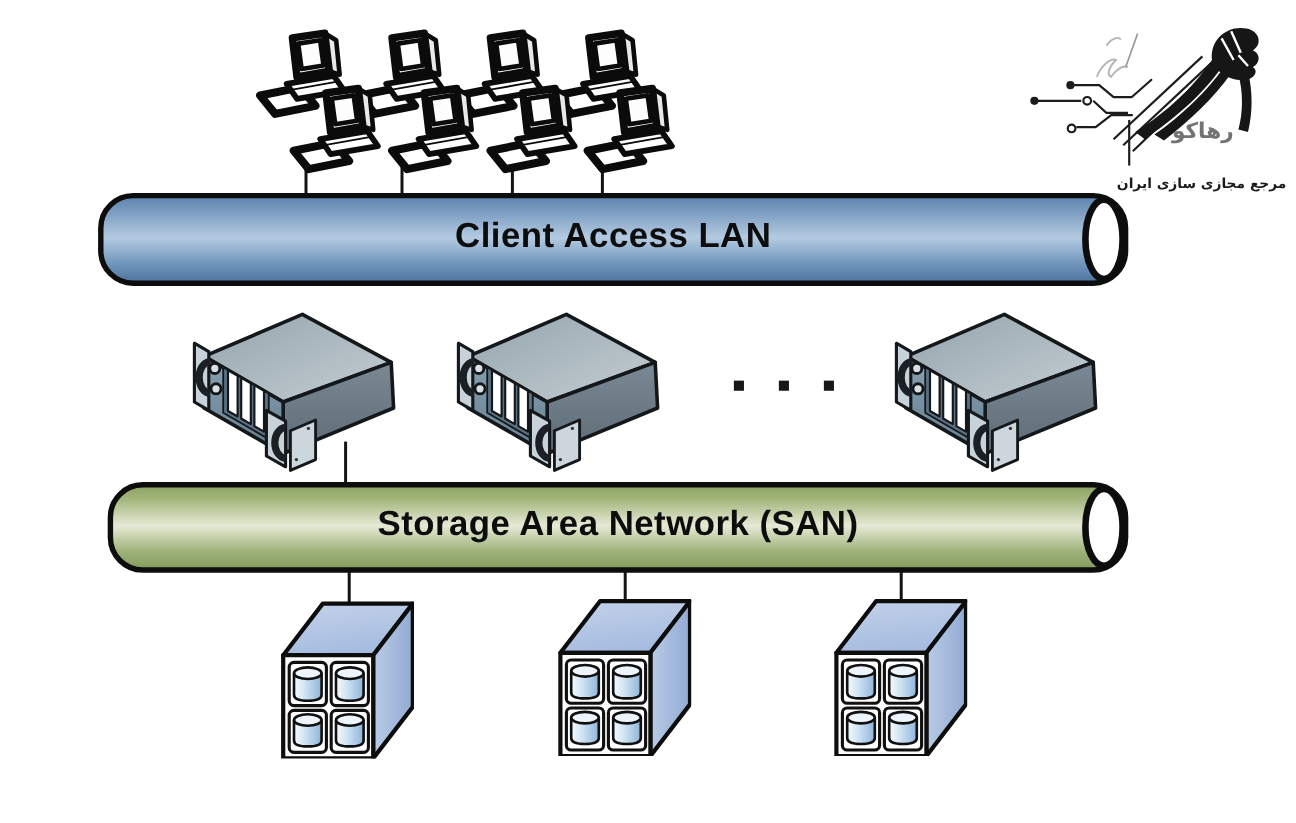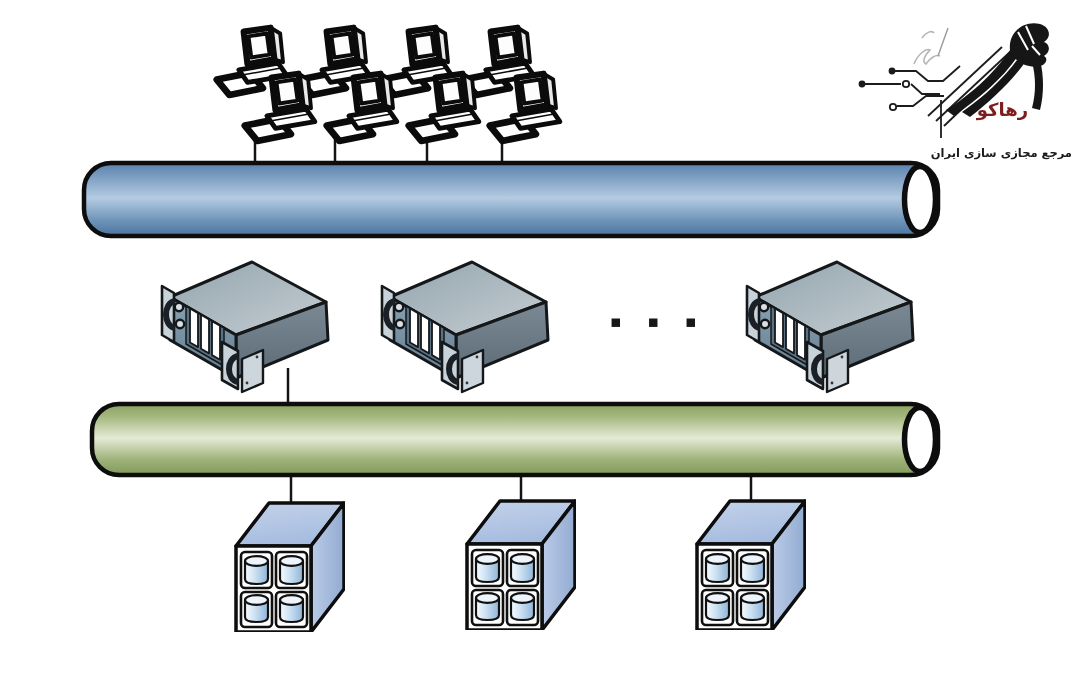--- a/index.html
+++ b/index.html
@@ -7,21 +7,21 @@
          font-family:"Liberation Sans",sans-serif;}
   .layer{position:absolute;left:0;top:0;}
   .pipe-label{position:absolute;display:flex;align-items:center;justify-content:center;
       font-weight:bold;font-size:29px;color:#0d0d0d;letter-spacing:.4px;
       font-family:"Liberation Sans",sans-serif;pointer-events:none;}
   .lan-label{left:84px;top:161px;width:854px;height:73px;}
   .san-label{left:92px;top:402px;width:846px;height:71px;}
   .dots{position:absolute;left:610px;top:311px;font-size:17px;letter-spacing:26px;
       color:#17171a;font-family:"DejaVu Sans",sans-serif;}
   .brand{position:absolute;right:52px;top:99px;direction:rtl;font-weight:bold;
-      font-size:18px;color:#7f1d1d;font-family:"DejaVu Sans",sans-serif;}
+      font-size:18px;color:#737373;font-family:"DejaVu Sans",sans-serif;}
   .tagline{position:absolute;right:8px;top:122px;direction:rtl;font-weight:600;
       font-size:11.5px;color:#1c1c1c;font-family:"DejaVu Sans",sans-serif;margin-top:24px;}
 </style>
 </head>
 <body>
 
 <div class="stage">
 
 <svg class="layer" width="1080" height="686" viewBox="0 0 1080 686">
   <defs>
@@ -196,17 +196,19 @@
   </g>
   <g fill="#161616">
     <path d="M946,110 C972,94 998,70 1014,44 L1022,50 C1006,76 980,98 954,116 Z"></path>
     <path d="M962,112 C984,97 1006,76 1020,56 L1026,61 C1012,81 992,100 970,117 Z"></path>
     <path d="M1010,50 C1008,32 1024,20 1040,24 C1050,27 1052,37 1044,42 C1050,44 1051,52 1044,56 C1048,58 1047,64 1040,66 C1028,69 1014,62 1010,50 Z"></path>
     <path d="M1040,60 C1044,76 1044,94 1040,110 L1032,108 C1036,93 1036,77 1032,62 Z"></path>
     <path d="M1026,26 L1034,44 M1018,32 L1028,50 M1032,46 L1040,55" stroke="#ffffff" stroke-width="2" fill="none"></path>
   </g>
 </svg>
 
+<div class="pipe-label lan-label">Client Access LAN</div>
+<div class="pipe-label san-label">Storage Area Network (SAN)</div>
 <div class="dots">▪▪▪</div>
 <div class="brand">رهاکو</div>
 <div class="tagline">مرجع مجازی سازی ایران</div>
 
 </div>
 
 </body></html>

